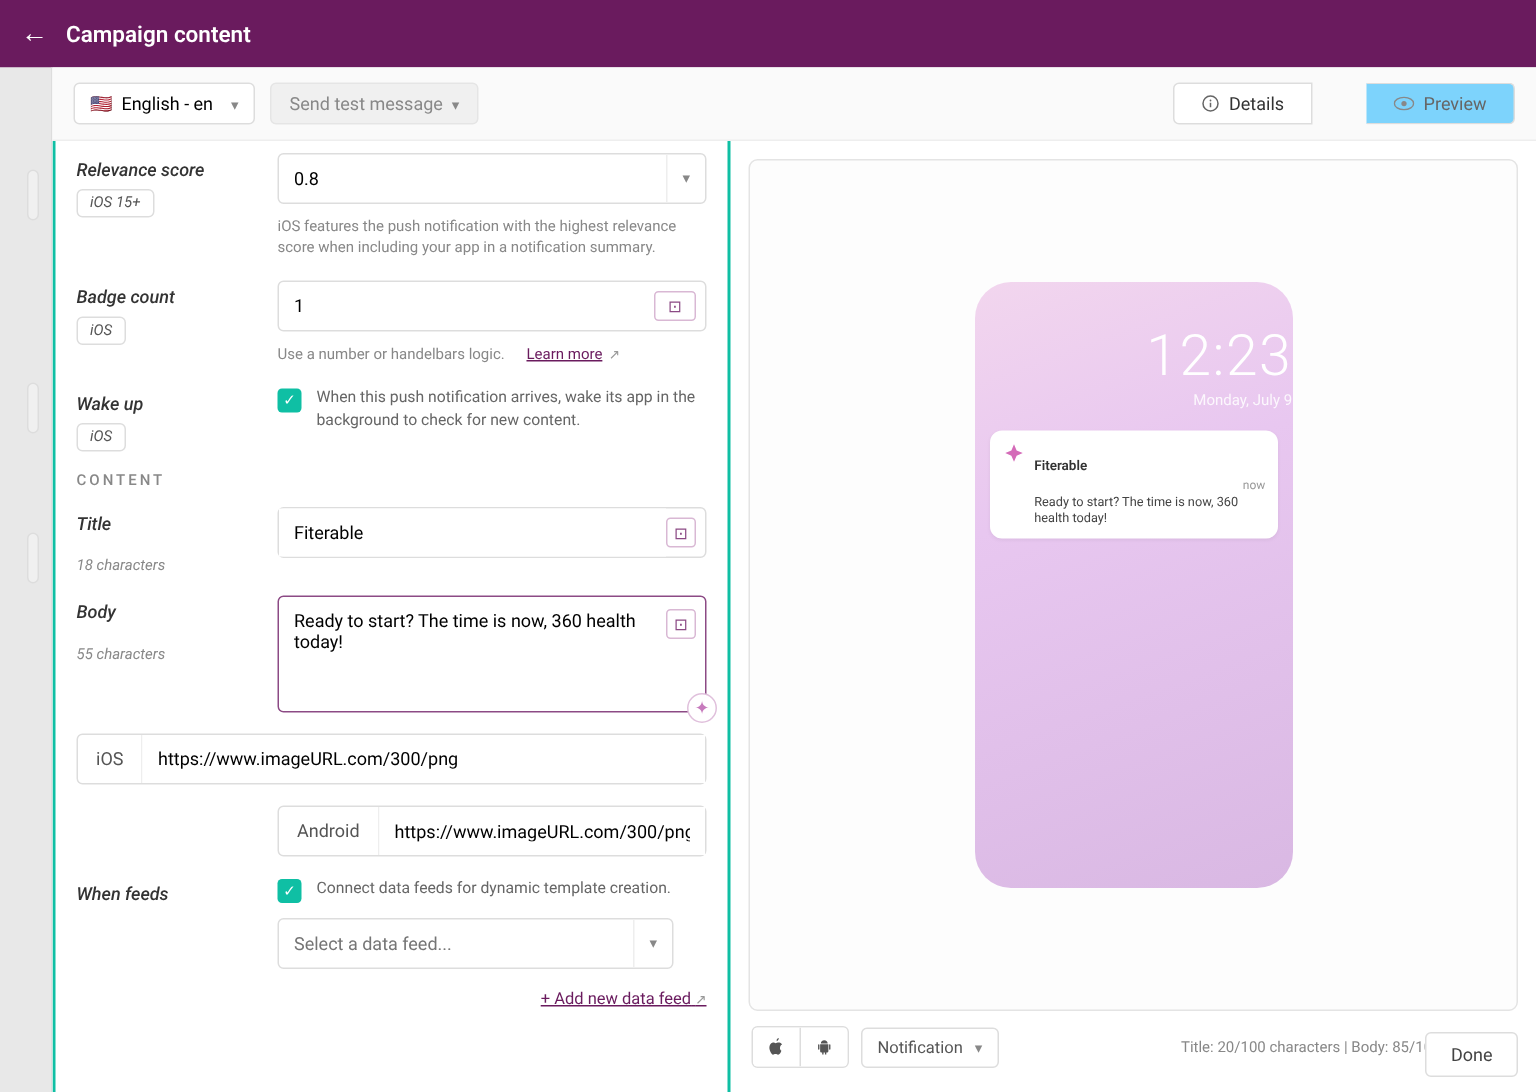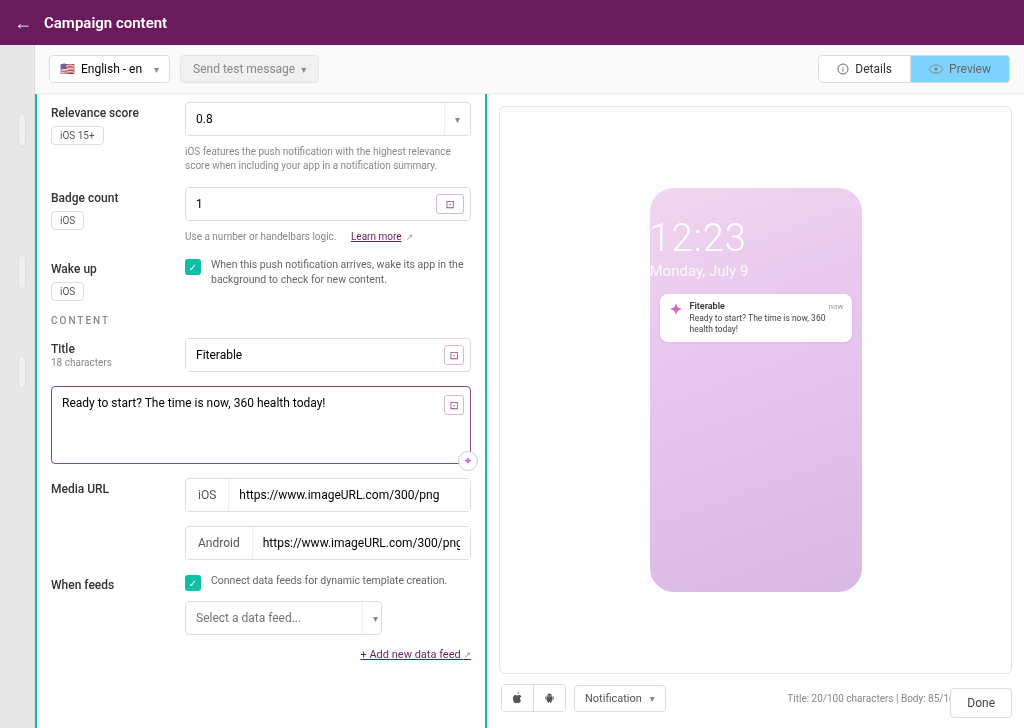--- a/index.html
+++ b/index.html
@@ -5,34 +5,34 @@
 * { box-sizing: border-box; margin: 0; padding: 0; font-family: -apple-system, BlinkMacSystemFont, "Segoe UI", Roboto, sans-serif; }
 body { background: #f5f5f5; width: 1024px; height: 728px; overflow: hidden; }
 .app-header { background: #6a1b5e; color: #fff; height: 45px; display: flex; align-items: center; padding: 0 14px; gap: 12px; }
 .app-header .back { font-size: 18px; cursor: pointer; }
 .app-header h1 { font-size: 15px; font-weight: 600; }
 .toolbar-row { display: flex; align-items: center; padding: 10px 14px; background: #fafafa; border-bottom: 1px solid #eee; gap: 10px; }
 .lang-select { display: flex; align-items: center; background: #fff; border: 1px solid #ddd; border-radius: 4px; padding: 6px 10px; font-size: 12px; gap: 6px; min-width: 120px; cursor: pointer; }
 .lang-select .flag { font-size: 12px; }
 .send-test { background: #f0f0f0; border: 1px solid #e5e5e5; border-radius: 4px; padding: 6px 12px; font-size: 12px; color: #888; display: flex; align-items: center; gap: 6px; cursor: pointer; }
 .spacer { flex: 1; }
-.seg { display: flex; }
+.seg { display: flex; gap: 36px; }
 .seg button { background: #fff; border: 1px solid #ddd; padding: 6px 18px; font-size: 12px; color: #666; display: flex; align-items: center; gap: 6px; cursor: pointer; }
 .seg button:first-child { border-radius: 4px 0 0 4px; background: #fff; color: #333; }
 .seg button:last-child { border-radius: 0 4px 4px 0; border-left: none; background: #7dd3fc; }
 .main { display: flex; position: absolute; left: 0; right: 0; top: 45px; bottom: 0; }
 .left-gutter { width: 35px; background: #e8e8e8; border-right: 1px solid #ddd; position: relative; }
 .ghost { position: absolute; left: 18px; width: 8px; height: 34px; background: #f0f0f0; border: 1px solid #ddd; border-radius: 4px; }
 .content-col { flex: 1; background: #fff; position: relative; display: flex; flex-direction: column; }
 .panels { display: flex; flex: 1; overflow: hidden; }
 .form-panel { width: 452px; border-left: 2px solid #0fbfa4; border-right: 2px solid #0fbfa4; padding: 8px 14px 14px 14px; overflow-y: auto; position: relative; }
 .form-row { display: flex; gap: 12px; margin-bottom: 14px; }
-.form-row .label-col { width: 122px; flex-shrink: 0; padding-top: 4px; }
+.form-row .label-col { width: 122px; flex-shrink: 0; padding-top: 4px; font-style: italic; }
 .form-row .label-col .lbl { font-size: 12px; color: #333; font-weight: 500; }
-.form-row .label-col .sub { font-size: 10px; color: #888; margin-top: 1px; }
+.form-row .label-col .sub { font-size: 10px; color: #888; margin-top: 16px; }
 .form-row .label-col .tag { display: inline-block; border: 1px solid #ddd; border-radius: 4px; padding: 3px 8px; font-size: 10px; color: #555; margin-top: 6px; background: #fff; }
 .form-row .input-col { flex: 1; }
 .selectish { display: flex; align-items: center; border: 1px solid #ddd; border-radius: 4px; background: #fff; }
 .selectish input { border: none; flex: 1; padding: 9px 10px; font-size: 12px; outline: none; background: transparent; }
 .selectish .chev { padding: 0 10px; color: #777; font-size: 10px; border-left: 1px solid #eee; height: 32px; display: flex; align-items: center; }
 .helper { font-size: 10px; color: #888; margin-top: 9px; line-height: 1.4; }
 .helper a { color: #6a1b5e; text-decoration: underline; padding-left: 12px; }
 .helper .ext { font-size: 9px; color: #999; margin-left: 2px; }
 .inputish { display: flex; align-items: center; border: 1px solid #ddd; border-radius: 4px; background: #fff; }
 .inputish input { border: none; flex: 1; padding: 9px 10px; font-size: 12px; outline: none; background: transparent; }
@@ -48,28 +48,28 @@
 .bodyinput .brk { position: absolute; top: 8px; right: 6px; width: 20px; height: 20px; display: flex; align-items: center; justify-content: center; color: #8c4a85; border: 1px solid #d9b8d4; border-radius: 3px; font-size: 11px; }
 .bodyinput .sparkle { position: absolute; bottom: -8px; right: -8px; width: 20px; height: 20px; border-radius: 50%; background: #fff; border: 1px solid #e0c0dc; display: flex; align-items: center; justify-content: center; color: #c77bbd; font-size: 12px; }
 .prefixedinput { display: flex; border: 1px solid #ddd; border-radius: 4px; background: #fff; }
 .prefixedinput .pref { padding: 9px 12px; font-size: 12px; color: #555; border-right: 1px solid #eee; }
 .prefixedinput input { border: none; flex: 1; padding: 9px 10px; font-size: 12px; outline: none; }
 .add-feed-row { text-align: right; margin-top: 8px; }
 .add-feed-row a { font-size: 11px; color: #6a1b5e; text-decoration: underline; }
 .preview-panel { flex: 1; display: flex; flex-direction: column; padding: 12px; }
 .preview-phone-wrap { flex: 1; border: 1px solid #e4e4e4; border-radius: 6px; background: #fdfdfd; display: flex; align-items: center; justify-content: center; position: relative; }
 .phone { width: 212px; height: 404px; border-radius: 24px; background: linear-gradient(160deg, #f2d6ee 0%, #e8c7f0 35%, #d9b8e3 100%); position: relative; padding-top: 28px; overflow: hidden; }
-.phone .time { text-align: left; color: #fff; font-size: 38px; font-weight: 300; letter-spacing: 1px; }
-.phone .date { text-align: left; color: rgba(255,255,255,0.85); font-size: 15px; margin-top: 2px; }
+.phone .time { text-align: right; color: #fff; font-size: 38px; font-weight: 300; letter-spacing: 1px; }
+.phone .date { text-align: right; color: rgba(255,255,255,0.85); font-size: 10px; margin-top: 2px; }
 .notif { background: #fff; border-radius: 8px; margin: 14px 10px 0 10px; padding: 7px 8px; display: flex; gap: 6px; box-shadow: 0 1px 3px rgba(0,0,0,0.06); }
 .notif .icon { width: 16px; height: 16px; flex-shrink: 0; display: flex; align-items: center; justify-content: center; font-size: 10px; }
 .notif .body { flex: 1; }
 .notif .hdr { display: flex; justify-content: space-between; align-items: center; }
 .notif .app { font-size: 9px; font-weight: 600; color: #333; }
-.notif .when { font-size: 8px; color: #999; }
+.notif .when { font-size: 8px; color: #999; margin-top: 25px; }
 .notif .txt { font-size: 8.5px; color: #444; line-height: 1.3; margin-top: 2px; }
 .preview-footer { display: flex; align-items: center; padding: 10px 2px 4px 2px; gap: 8px; }
 .platform-tog { display: flex; border: 1px solid #ddd; border-radius: 4px; overflow: hidden; }
 .platform-tog button { background: #fff; border: none; padding: 7px 10px; font-size: 11px; color: #555; cursor: pointer; }
 .platform-tog button:first-child { border-right: 1px solid #ddd; }
 .view-sel { border: 1px solid #ddd; border-radius: 4px; padding: 6px 10px; font-size: 11px; color: #555; display: flex; align-items: center; gap: 8px; cursor: pointer; background: #fff; }
 .char-counts { margin-left: auto; font-size: 10px; color: #888; }
 .bottom-bar { position: absolute; right: 12px; bottom: 10px; }
 .done-btn { background: #fff; border: 1px solid #ddd; border-radius: 4px; padding: 7px 16px; font-size: 12px; color: #444; cursor: pointer; }
 .chev-down::after { content: "▾"; color: #888; font-size: 10px; }
@@ -179,33 +179,34 @@
           </div>
           <div class="input-col">
             <div class="titleinput">
               <input value="Fiterable" style="">
               <span class="brk" style="width:20px;height:20px;display:flex;align-items:center;justify-content:center;color:#8c4a85;border:1px solid #d9b8d4;border-radius:3px;font-size:11px;margin-right:6px">⊡</span>
             </div>
           </div>
         </div>
 
         <div class="form-row">
+          <div class="label-col">
+            <div class="lbl">Body</div>
+            <div class="sub">55 characters</div>
+          </div>
           <div class="input-col">
             <div class="bodyinput">
               <textarea style="">Ready to start? The time is now, 360 health today!</textarea>
               <span class="brk">⊡</span>
               <span class="sparkle">✦</span>
             </div>
           </div>
         </div>
 
         <div class="form-row">
-          <div class="label-col">
-            <div class="lbl">Media URL</div>
-          </div>
           <div class="input-col">
             <div class="prefixedinput">
               <div class="pref">iOS</div>
               <input value="https://www.imageURL.com/300/png" style="">
             </div>
           </div>
         </div>
 
         <div class="form-row">
           <div class="label-col"></div>
@@ -219,21 +220,21 @@
 
         <div class="form-row">
           <div class="label-col">
             <div class="lbl">When feeds</div>
           </div>
           <div class="input-col">
             <div class="check-row" style="margin-bottom:10px">
               <div class="chk">✓</div>
               <div class="chk-label">Connect data feeds for dynamic template creation.</div>
             </div>
-            <div class="selectish" style="width:197px">
+            <div class="selectish" style="width:264px">
               <input readonly="" placeholder="Select a data feed..." style="">
               <span class="chev chev-down"></span>
             </div>
             <div class="add-feed-row">
               <a><span>+ Add new data feed</span> <span style="font-size:9px;color:#999">↗</span></a>
             </div>
           </div>
         </div>
 
       </div>

